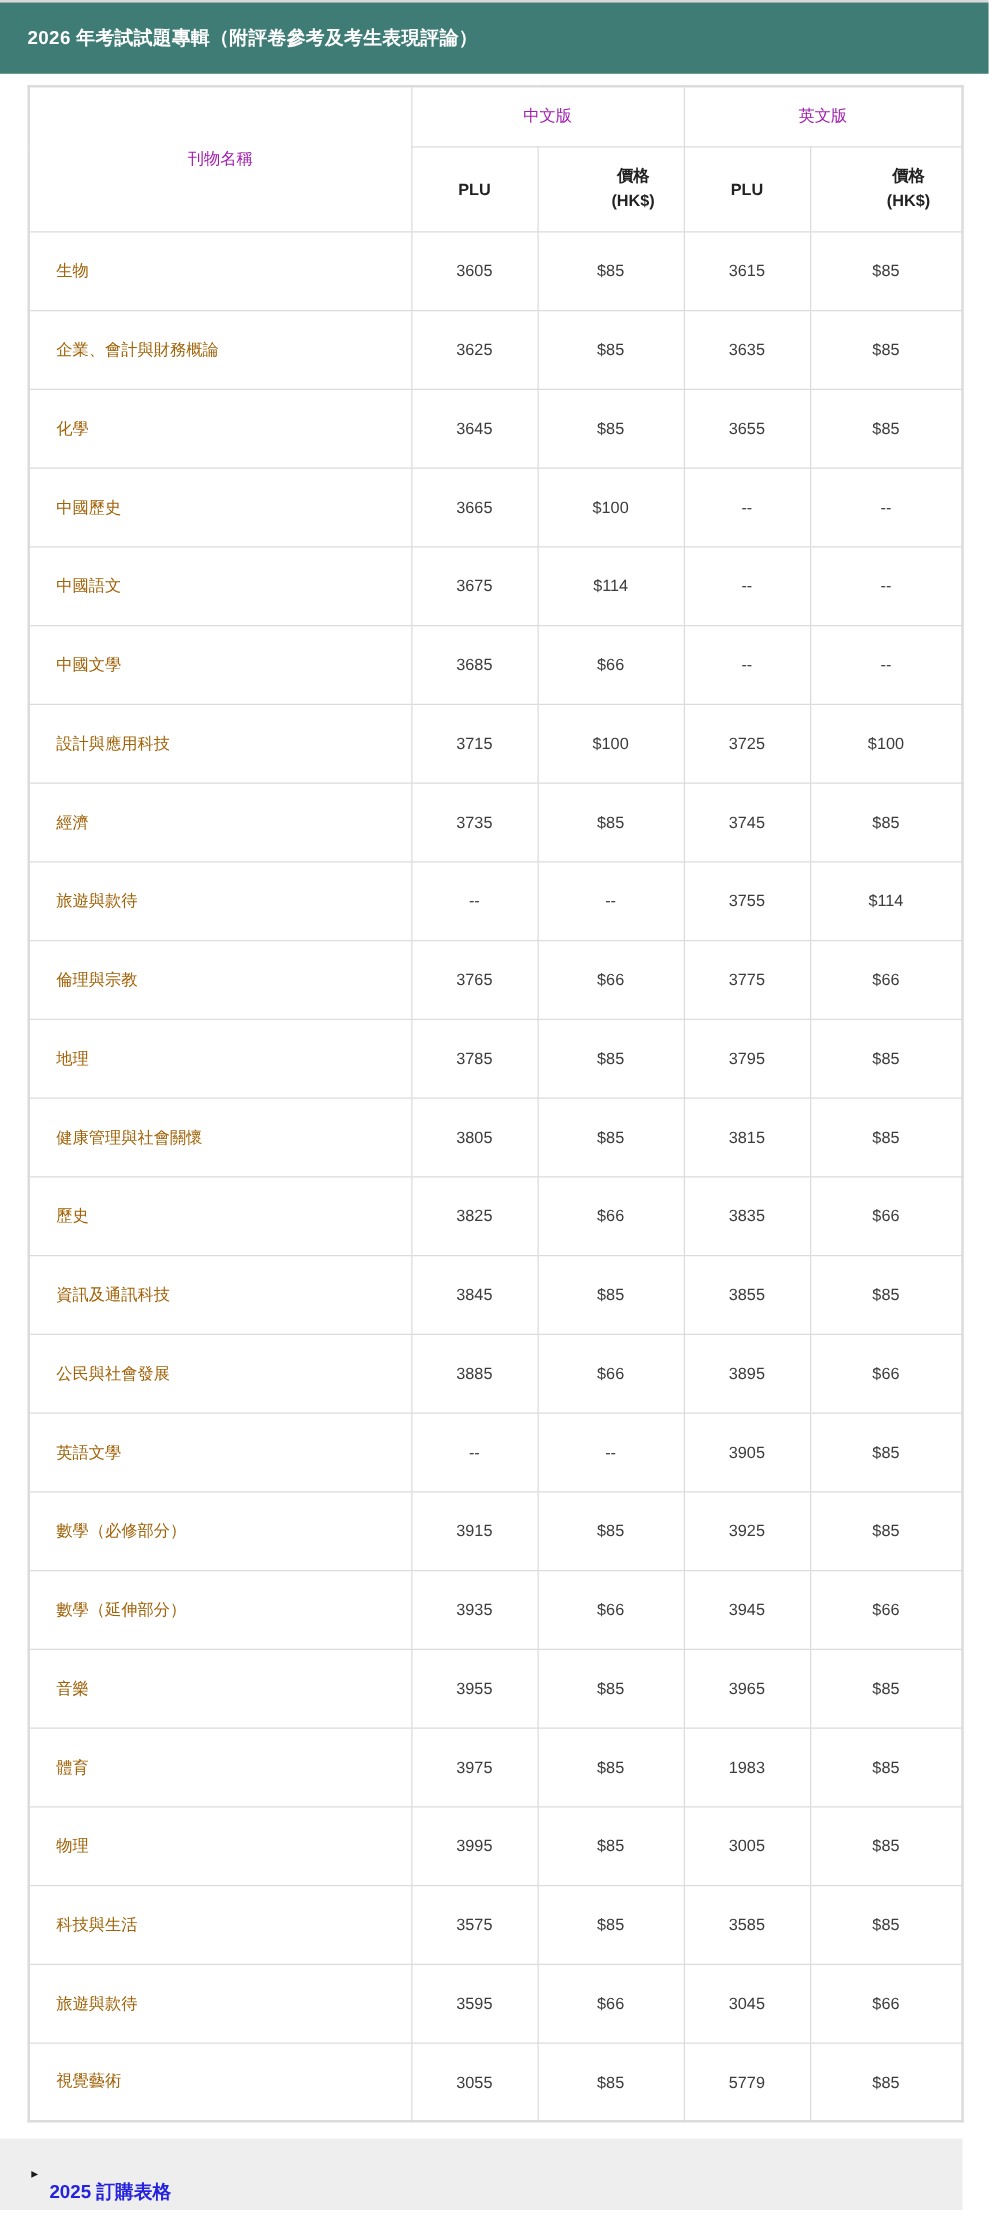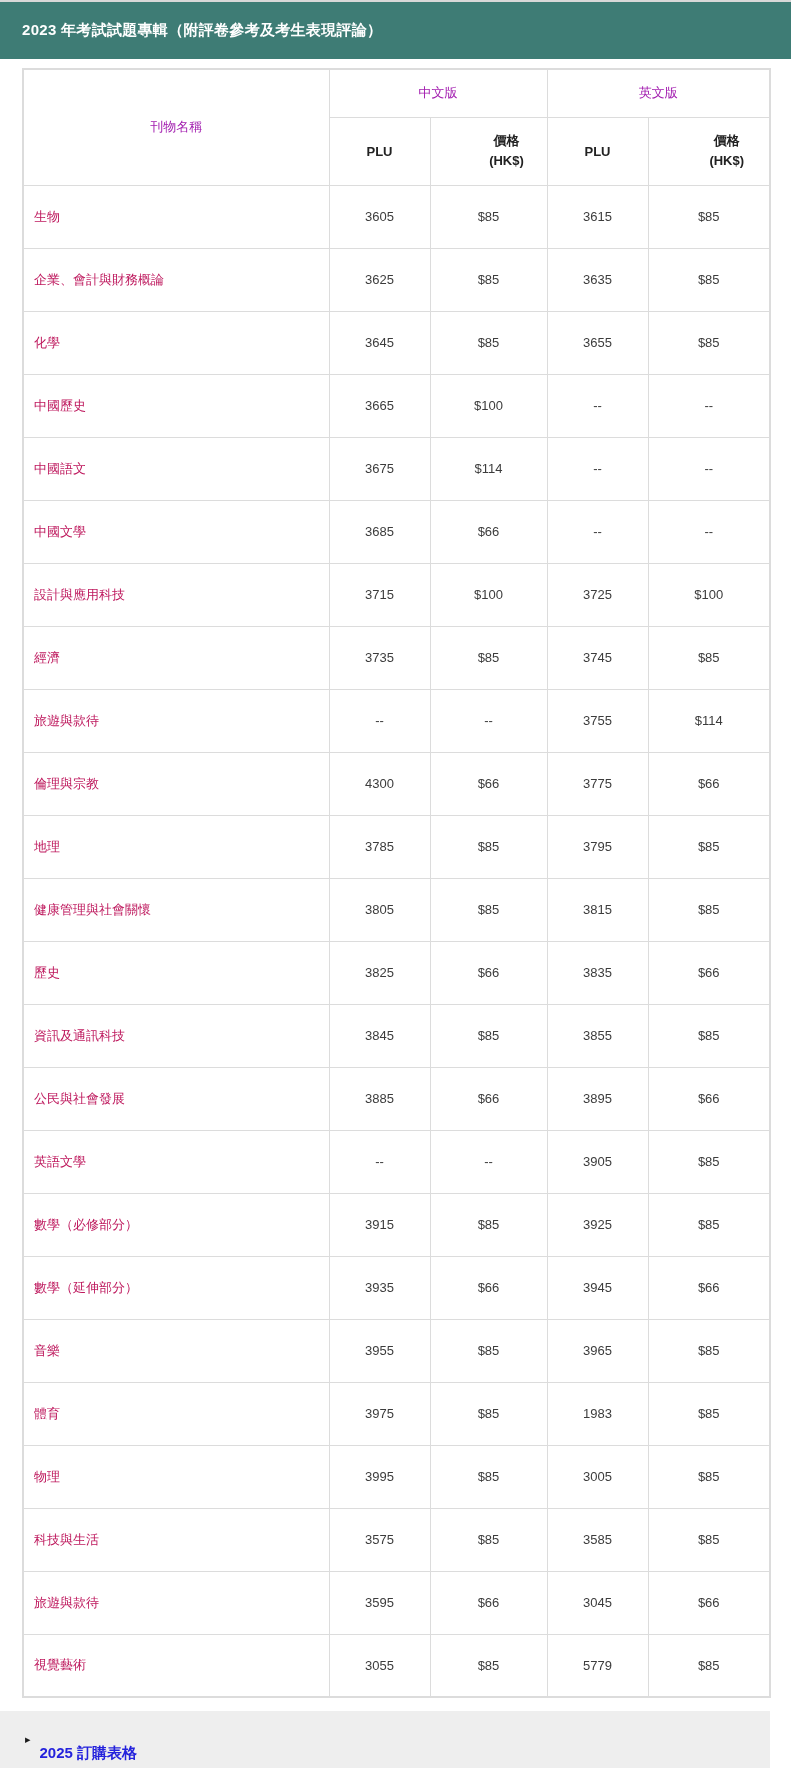--- a/index.html
+++ b/index.html
@@ -37,21 +37,21 @@
   .price-table th,.price-table td{
     border:1px solid var(--table-border);
     font-size:13px;font-weight:normal;
     vertical-align:middle;
   }
   .hrow1 th{height:48px;text-align:center;color:#a21caf;}
   .hrow2 th{height:68px;text-align:center;color:#222;font-weight:bold;}
   .price-head{line-height:1.55;margin-left:36px;}
   .pub-head{text-align:center;color:#333;}
   .data-row td{height:63px;}
-  .cell.name{text-align:left;padding-left:10px;color:#be185d;}
+  .cell.name{text-align:left;padding-left:21px;color:#a16207;}
   .cell.num{text-align:center;color:#3c3c3c;}
   .footer-bar{
     margin-top:13px;width:770px;height:57px;
     background:var(--footer-bg);
     display:flex;align-items:center;
     padding-left:25px;
   }
   .arrow{
     color:#1a1a1a;font-size:11px;line-height:1;
     margin-right:9px;
@@ -60,21 +60,21 @@
     color:var(--link-blue);font-size:15px;font-weight:bold;
     text-decoration:none;cursor:pointer;margin-top:28px;
   }
 </style>
 </head>
 <body>
 
 <div class="top-rule"></div>
 
 <div class="banner">
-  <span class="banner-title">2023 年考試試題專輯（附評卷參考及考生表現評論）</span>
+  <span class="banner-title">2026 年考試試題專輯（附評卷參考及考生表現評論）</span>
 </div>
 
 <table class="price-table">
   <colgroup>
     <col class="c-name">
       <col class="c-plu1">
       <col class="c-pr1">
       <col class="c-plu2">
       <col class="c-pr2">
   </colgroup>
@@ -160,21 +160,21 @@
   </tr>
       <tr class="data-row">
     <td class="cell name">旅遊與款待</td>
     <td class="cell num">--</td>
     <td class="cell num">--</td>
     <td class="cell num">3755</td>
     <td class="cell num">$114</td>
   </tr>
       <tr class="data-row">
     <td class="cell name">倫理與宗教</td>
-    <td class="cell num">4300</td>
+    <td class="cell num">3765</td>
     <td class="cell num">$66</td>
     <td class="cell num">3775</td>
     <td class="cell num">$66</td>
   </tr>
       <tr class="data-row">
     <td class="cell name">地理</td>
     <td class="cell num">3785</td>
     <td class="cell num">$85</td>
     <td class="cell num">3795</td>
     <td class="cell num">$85</td>

